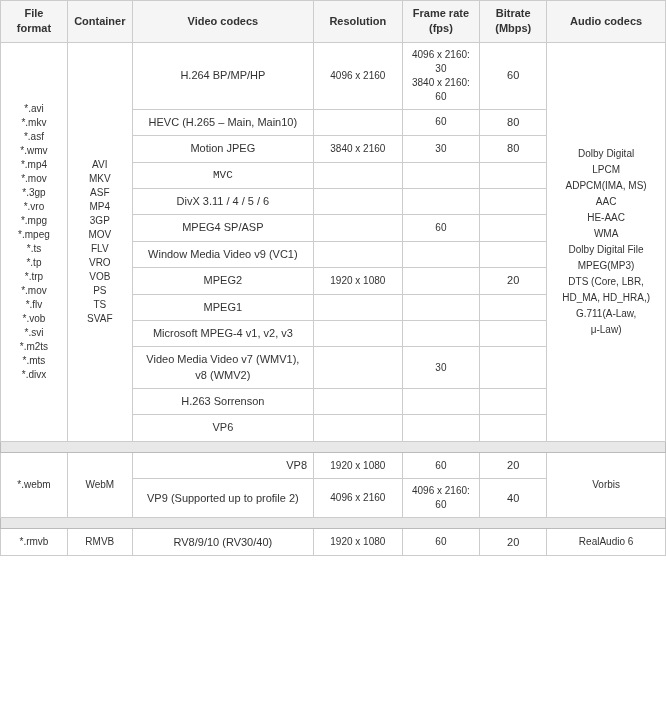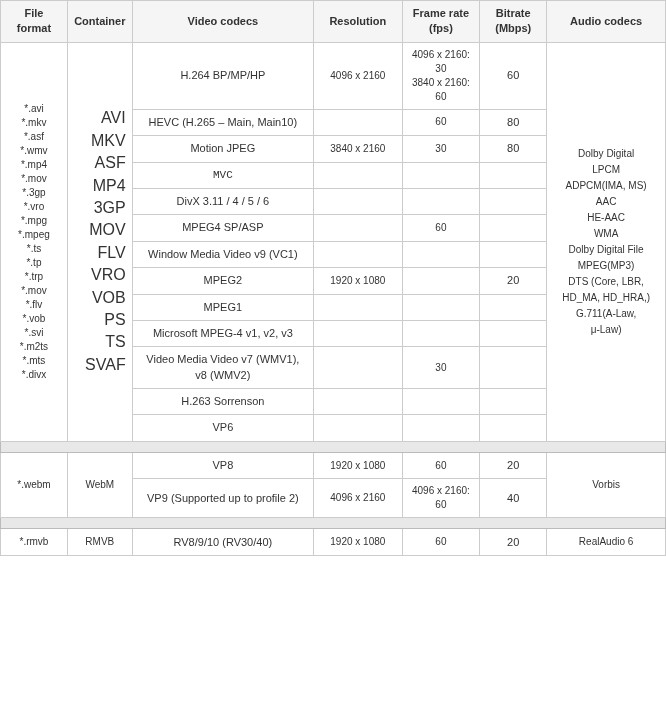--- a/index.html
+++ b/index.html
@@ -76,21 +76,21 @@
 *.ts
 *.tp
 *.trp
 *.mov
 *.flv
 *.vob
 *.svi
 *.m2ts
 *.mts
 *.divx</td>
-        <td rowspan="13" style="white-space: pre-line; font-size: 16px; text-align: right;">AVI
+        <td rowspan="13" style="white-space: pre-line; font-size: 10px;">AVI
 MKV
 ASF
 MP4
 3GP
 MOV
 FLV
 VRO
 VOB
 PS
 TS
@@ -185,21 +185,21 @@
         <td style="font-size: 10px;"></td>
         <td style="font-size: 10px; white-space: pre-line;"></td>
         <td></td>
       </tr>
       <tr>
         <td colspan="7" style="height: 6px; background-color: rgb(232, 232, 232); border: 1px solid rgb(187, 187, 187);"></td>
       </tr>
       <tr>
         <td rowspan="2" style="white-space: pre-line; font-size: 10px;">*.webm</td>
         <td rowspan="2" style="white-space: pre-line; font-size: 10px;">WebM</td>
-        <td style="white-space: pre-line;">VP8</td>
+        <td style="white-space: pre-line; text-align: right;">VP8</td>
         <td style="font-size: 10px;">1920 x 1080</td>
         <td style="font-size: 10px; white-space: pre-line;">60</td>
         <td>20</td>
         <td rowspan="2" style="white-space: pre-line; font-size: 10px; line-height: 1.6;">Vorbis</td>
       </tr>
       <tr>
         <td style="white-space: pre-line;">VP9 (Supported up to profile 2)</td>
         <td style="font-size: 10px;">4096 x 2160</td>
         <td style="font-size: 10px; white-space: pre-line;">4096 x 2160: 60</td>
         <td>40</td>

